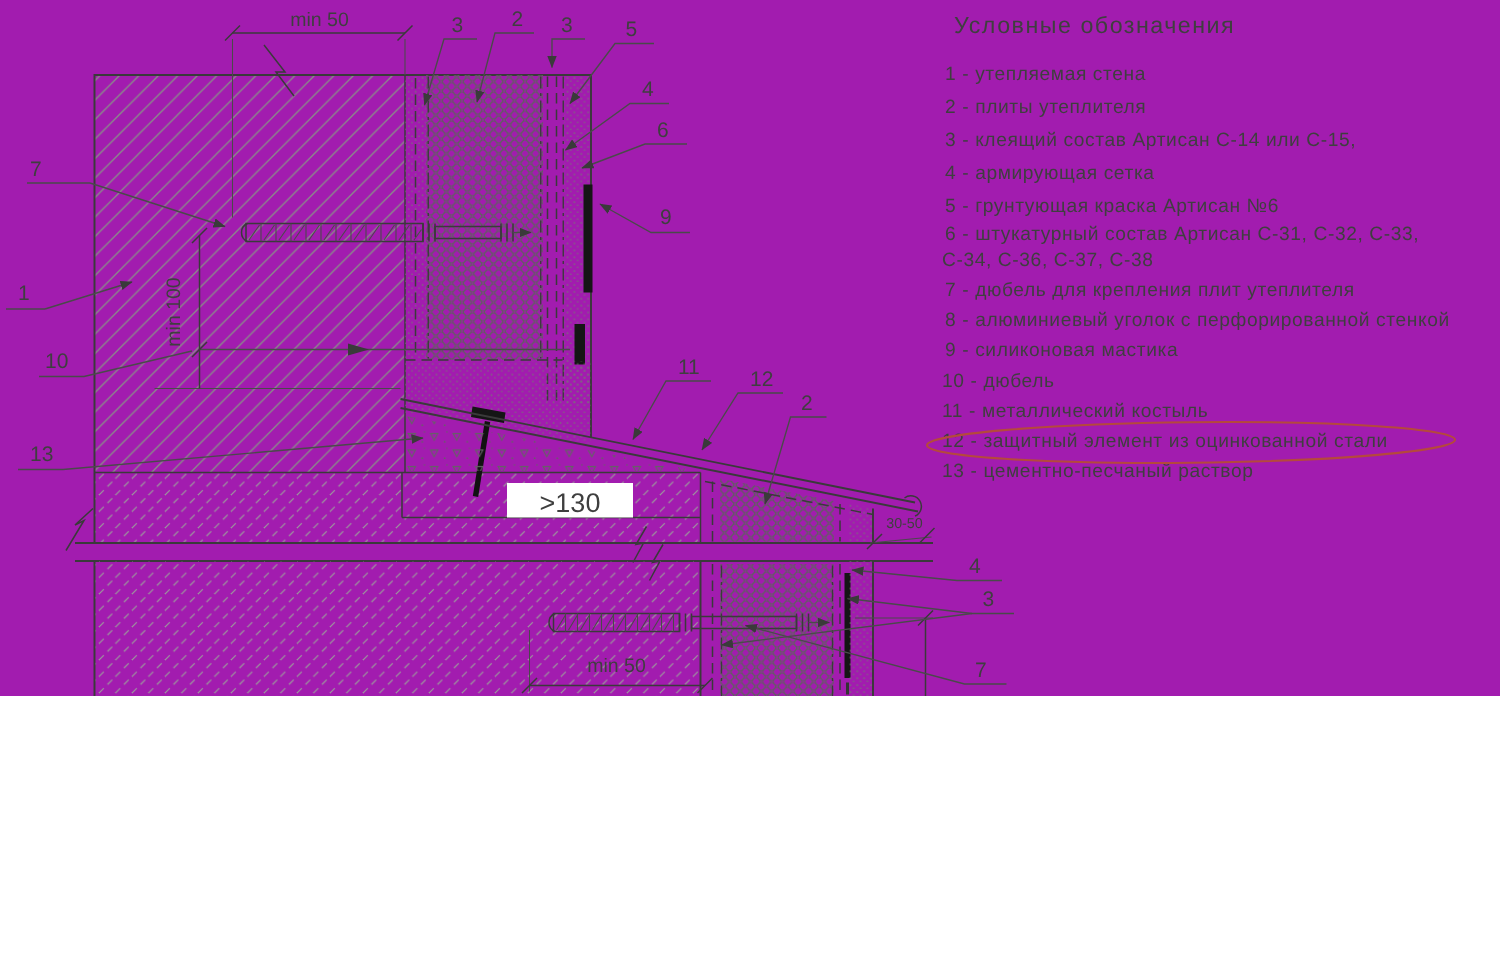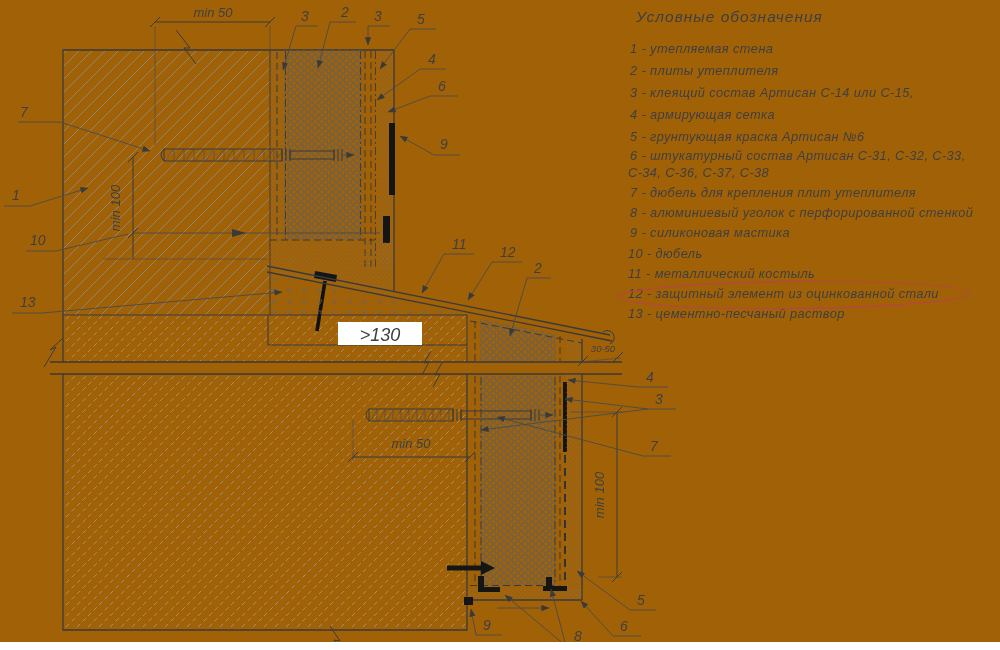--- a/index.html
+++ b/index.html
@@ -1,16 +1,16 @@
 <!DOCTYPE html>
 <html><head>
 <meta charset="utf-8">
 <style>
   html,body{margin:0;padding:0;background:#ffffff;}
-  #stage{width:1000px;height:642px;position:relative;background:#a16207;overflow:hidden;font-style:italic;}
+  #stage{width:1000px;height:464px;position:relative;background:#a21caf;overflow:hidden;}
   svg{display:block;}
   svg text{font-family:"Liberation Sans","DejaVu Sans",sans-serif;fill:#3f3f3f;}
   .ln{stroke:#3a3a3a;stroke-width:1;fill:none;}
   .ln2{stroke:#3a3a3a;stroke-width:1.3;fill:none;}
   .thin{stroke:#4a4a4a;stroke-width:0.7;fill:none;}
   .dash{stroke:#3a3a3a;stroke-width:1;fill:none;stroke-dasharray:7,4;}
   .dashdot{stroke:#3a3a3a;stroke-width:0.9;fill:none;stroke-dasharray:8,3,2,3;}
   .lead{stroke:#4a4a4a;stroke-width:0.9;fill:none;}
   .blk{fill:#151515;stroke:none;}
   .callout{font-size:14px;}

